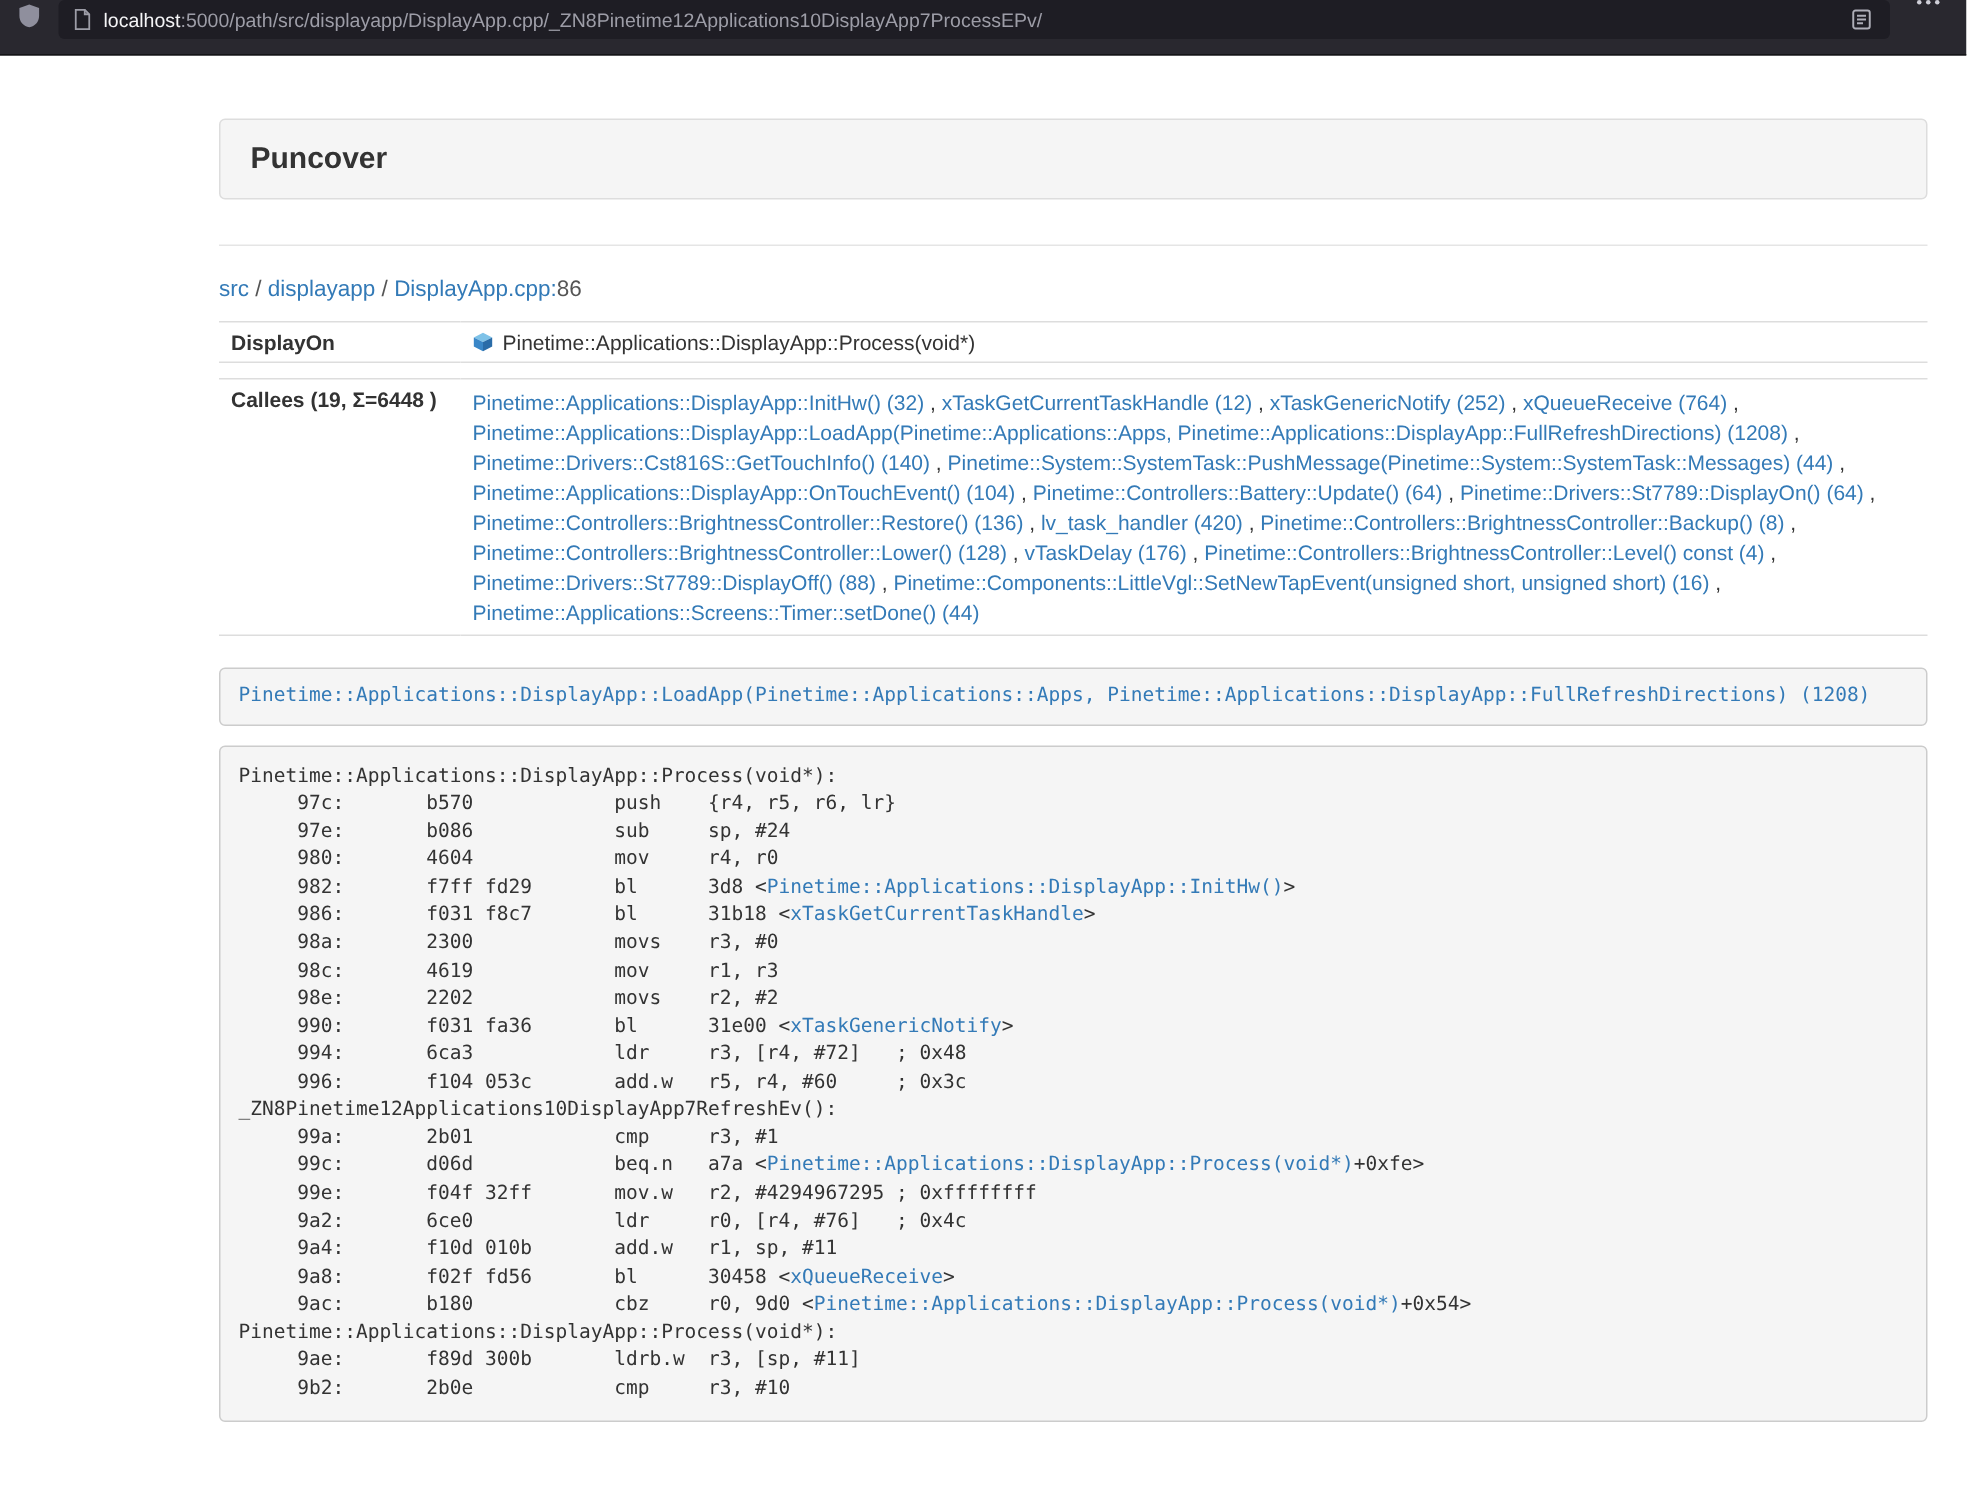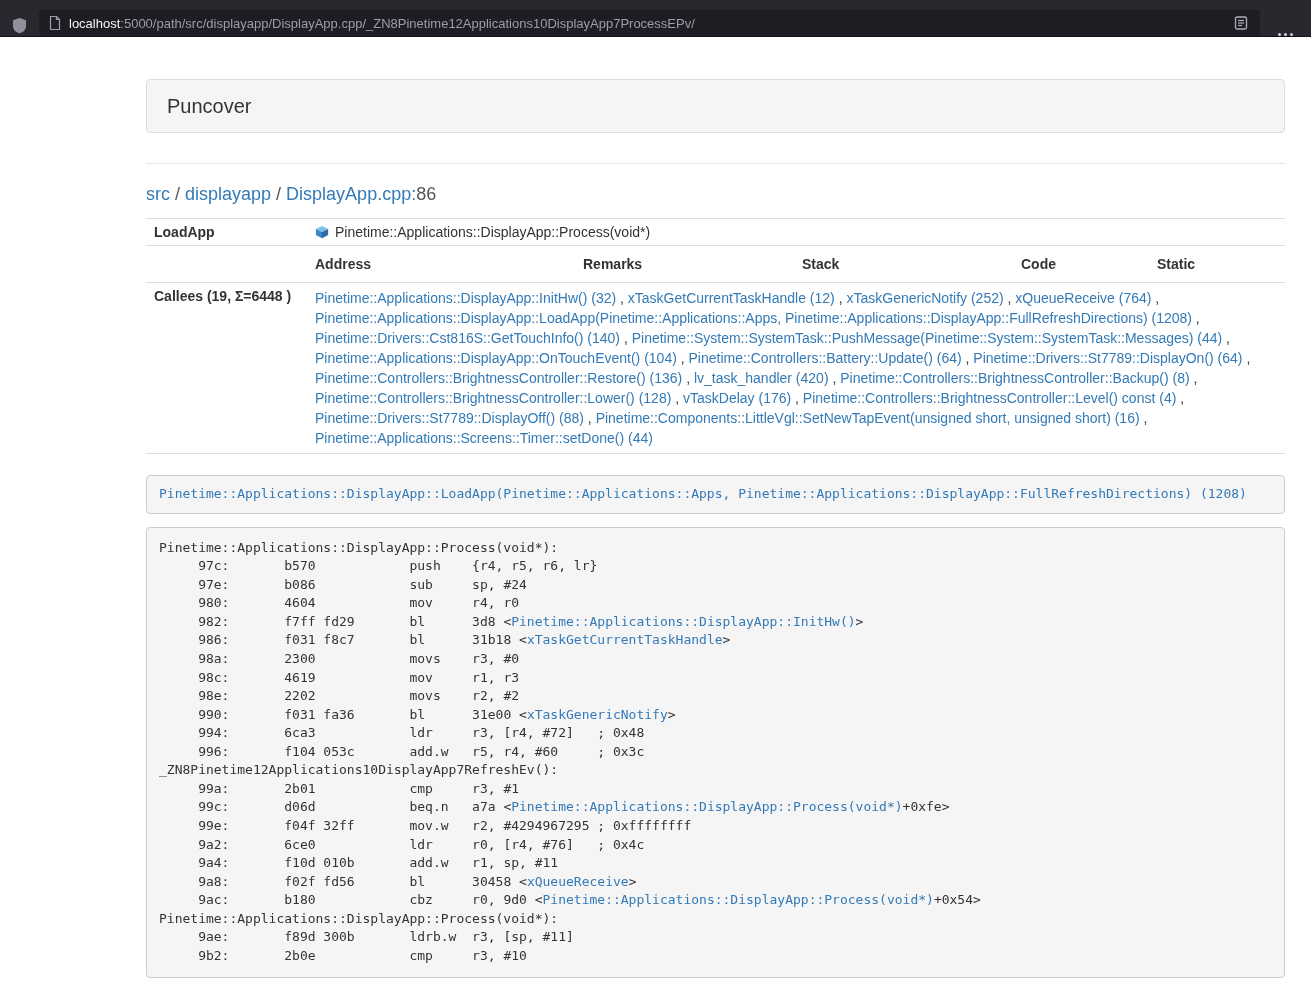--- a/index.html
+++ b/index.html
@@ -5,43 +5,43 @@
   html,body{margin:0;padding:0}
   body{
     width:1311px;height:998px;overflow:hidden;background:#fff;
     font-family:"Liberation Sans",sans-serif;font-size:14px;color:#333;
   }
   a{color:#337ab7;text-decoration:none;cursor:pointer}
 
   
   .toolbar{
     height:36px;background:#29282f;border-bottom:1px solid #141417;
-    display:flex;align-items:flex-end;padding:0 10px;gap:10px;
+    display:flex;align-items:flex-start;padding:0 10px;gap:10px;
   }
   .tool-btn{display:flex;align-items:center;justify-content:center;padding:2px;flex:0 0 auto}
   .urlbar{
     flex:1;height:26px;background:#1e1d24;border-radius:4px;
     display:flex;align-items:center;padding:0 10px;gap:8px;
     font-size:13px;color:#9d9da7;min-width:0;
   }
   .url-text{white-space:nowrap;overflow:hidden;flex:1}
   .url-host{color:#f5f5f7}
   .dots{display:flex;gap:3px;padding:0 8px}
   .dots i{width:3px;height:3px;border-radius:50%;background:#cfcfd8;display:block}
 
   
   .container{margin-left:146px;width:1139px}
   .brand-panel{
     margin-top:42px;border:1px solid #ddd;border-radius:4px;
     background:#f5f5f5;padding:14px 20px;
   }
-  .brand-panel h1{margin:0;font-size:20px;font-weight:400;color:#333;line-height:24px}
+  .brand-panel h1{margin:0;font-size:20px;font-weight:700;color:#333;line-height:24px}
   hr.divider{border:0;border-top:1px solid #e5e5e5;margin:30px 0 20px}
 
-  .breadcrumb{font-size:18px;color:#555}
+  .breadcrumb{font-size:15px;color:#555}
 
   table.fn{width:100%;border-collapse:collapse;margin-top:13px;border-bottom:1px solid #ddd}
   table.fn>tbody>tr>th,table.fn>tbody>tr>td{
     border-top:1px solid #ddd;padding:5px 8px;vertical-align:top;text-align:left;
   }
   table.fn>tbody>tr>th{width:145px;font-weight:700;white-space:nowrap}
   .symbol-cell{display:flex;align-items:center;gap:6px}
   .callees-cell{line-height:20px}
 
   table.stats{width:100%;border-collapse:collapse}
@@ -97,21 +97,21 @@
     <h1>Puncover</h1>
   </div>
 
   <hr class="divider">
 
   <div class="breadcrumb"><a>src</a> / <a>displayapp</a> / <a>DisplayApp.cpp:</a>86</div>
 
   <table class="fn">
     <tbody>
       <tr>
-        <th>LoadApp</th>
+        <th>DisplayOn</th>
         <td>
           <span class="symbol-cell">
             <span style="display:flex">
               <svg width="14" height="14" viewBox="0 0 16 16">
                 <path d="M8 1 L15 4.5 L8 8 L1 4.5 Z" fill="#7ec2e8"></path>
                 <path d="M1 4.5 L8 8 L8 15 L1 11.5 Z" fill="#3a87c8"></path>
                 <path d="M15 4.5 L8 8 L8 15 L15 11.5 Z" fill="#2a6ca8"></path>
               </svg>
             </span>
             <span>Pinetime::Applications::DisplayApp::Process(void*)</span>
@@ -123,27 +123,20 @@
         <td>
           <table class="stats">
             <colgroup>
                 <col style="width:268px">
                 <col style="width:219px">
                 <col style="width:219px">
                 <col style="width:136px">
                 <col>
               </colgroup>
             <tbody>
-              <tr>
-                <th>Address</th>
-                <th>Remarks</th>
-                <th>Stack</th>
-                <th>Code</th>
-                <th>Static</th>
-              </tr>
             </tbody>
           </table>
         </td>
       </tr>
       <tr>
         <th>Callees (19, Σ=6448 )</th>
         <td class="callees-cell"><a>Pinetime::Applications::DisplayApp::InitHw() (32)</a> , <a>xTaskGetCurrentTaskHandle (12)</a> , <a>xTaskGenericNotify (252)</a> , <a>xQueueReceive (764)</a> , <a>Pinetime::Applications::DisplayApp::LoadApp(Pinetime::Applications::Apps, Pinetime::Applications::DisplayApp::FullRefreshDirections) (1208)</a> , <a>Pinetime::Drivers::Cst816S::GetTouchInfo() (140)</a> , <a>Pinetime::System::SystemTask::PushMessage(Pinetime::System::SystemTask::Messages) (44)</a> , <a>Pinetime::Applications::DisplayApp::OnTouchEvent() (104)</a> , <a>Pinetime::Controllers::Battery::Update() (64)</a> , <a>Pinetime::Drivers::St7789::DisplayOn() (64)</a> , <a>Pinetime::Controllers::BrightnessController::Restore() (136)</a> , <a>lv_task_handler (420)</a> , <a>Pinetime::Controllers::BrightnessController::Backup() (8)</a> , <a>Pinetime::Controllers::BrightnessController::Lower() (128)</a> , <a>vTaskDelay (176)</a> , <a>Pinetime::Controllers::BrightnessController::Level() const (4)</a> , <a>Pinetime::Drivers::St7789::DisplayOff() (88)</a> , <a>Pinetime::Components::LittleVgl::SetNewTapEvent(unsigned short, unsigned short) (16)</a> , <a>Pinetime::Applications::Screens::Timer::setDone() (44)</a></td>
       </tr>
     </tbody>
   </table>

